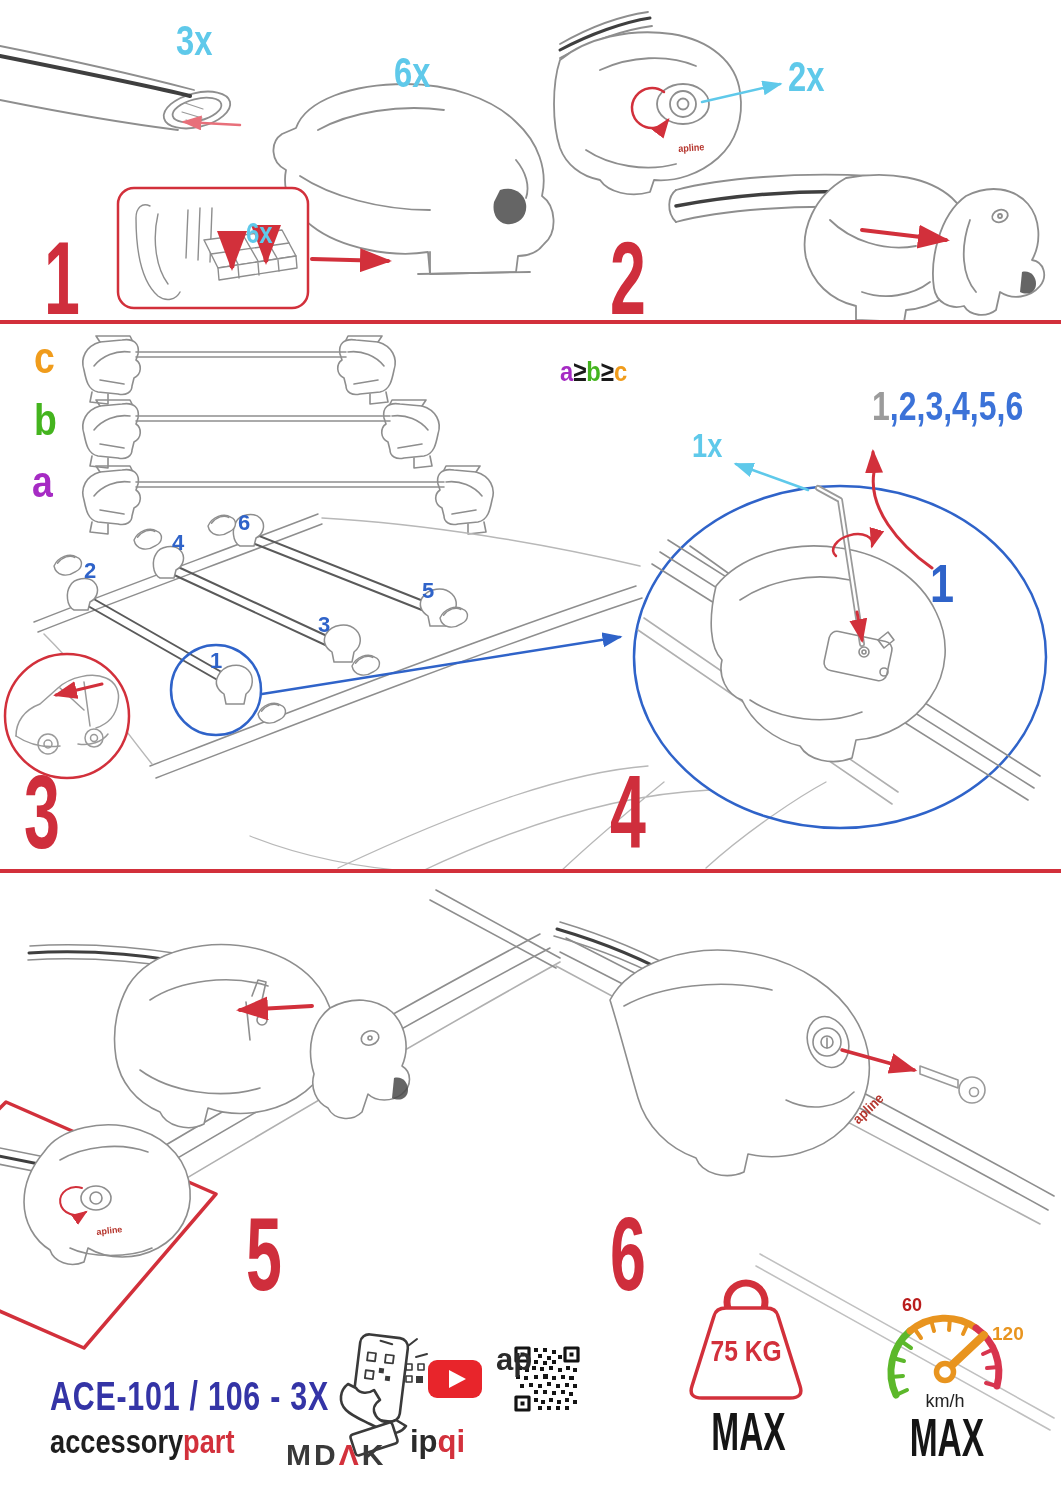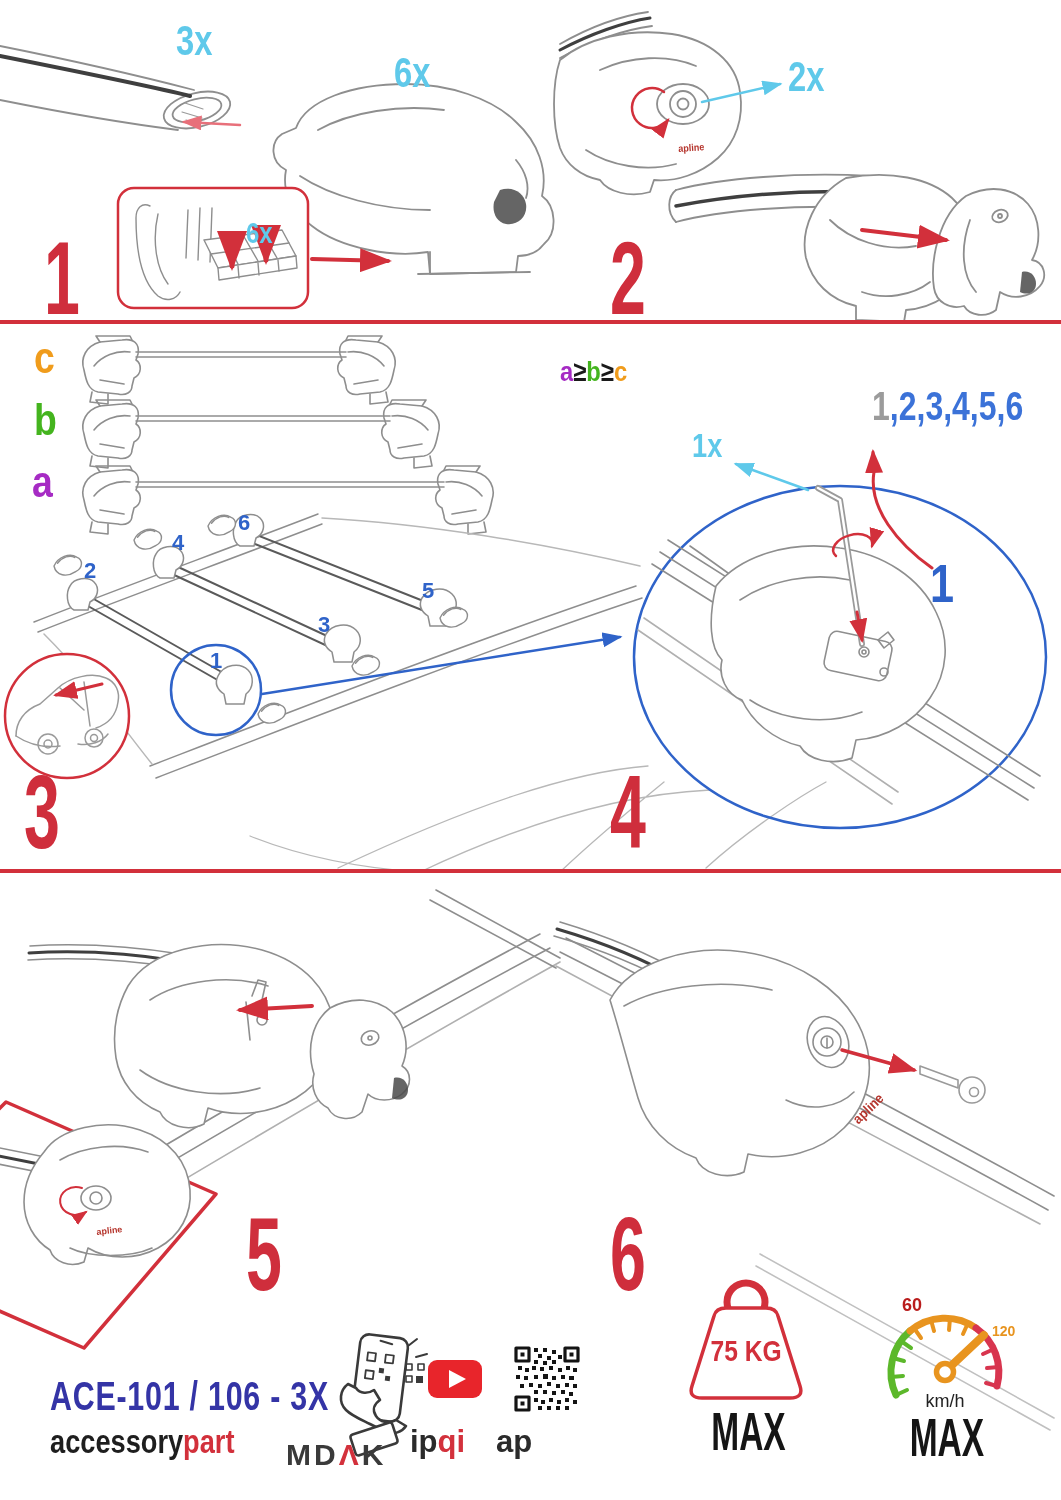--- a/index.html
+++ b/index.html
@@ -371,22 +371,22 @@
 <span class="t numeral" style="left:246px;top:1202px">5</span>
 <span class="t brand-part" style="left:96px;top:1228px;font-size:9px;transform:rotate(-6deg);transform-origin:left top">apline</span>
 
 <span class="t numeral" style="left:610px;top:1202px">6</span>
 <span class="t brand-part" style="left:850px;top:1116px;font-size:14px;transform:rotate(-44deg) scaleX(.9);transform-origin:left top">apline</span>
 
 <span class="t model" style="left:50px;top:1376px">ACE-101 / 106 - 3X</span>
 <span class="t accpart" style="left:50px;top:1424px"><span>accessory</span><span class="red">part</span></span>
 <span class="t mdak" style="left:286px;top:1440px"><span>MD</span><span class="red">Λ</span><span>K</span></span>
 <span class="t logo" style="left:410px;top:1426px"><span>ip</span><span class="red">qi</span></span>
-<span class="t logo" style="left:496px;top:1426px"><span>ap</span><span class="red"></span></span>
+<span class="t logo" style="left:496px;top:1344px"><span>ap</span><span class="red"></span></span>
 
 <span class="t kg ctr" style="left:690px;top:1336px;width:112px">75 KG</span>
 <span class="t maxlbl ctr" style="left:690px;top:1404px;width:112px">MAX</span>
 <span class="t" style="left:902px;top:1296px;font-size:18px;font-weight:700;color:#b91c1c">60</span>
-<span class="t" style="left:992px;top:1324px;font-size:14px;font-weight:700;color:#e8941f">120</span>
+<span class="t" style="left:992px;top:1324px;font-size:19px;font-weight:700;color:#e8941f">120</span>
 <span class="t ctr" style="left:913px;top:1392px;width:64px;font-size:18px;color:#222">km/h</span>
 <span class="t maxlbl ctr" style="left:888px;top:1410px;width:114px">MAX</span>
 
 </div>
 
 </body></html>

